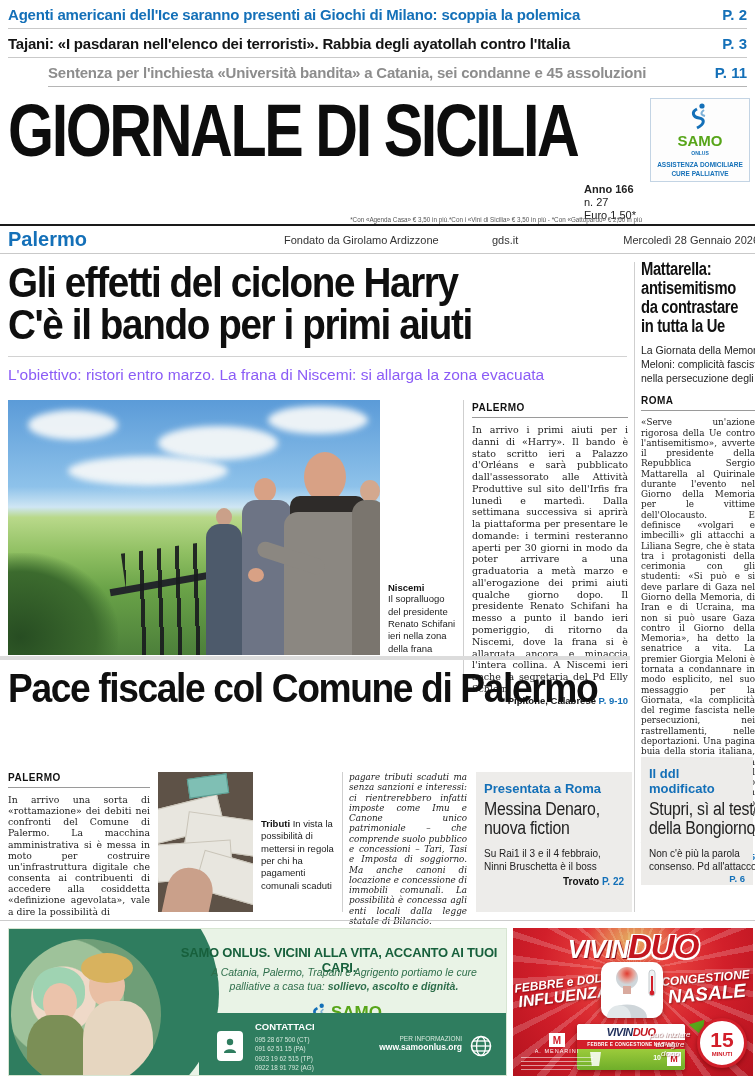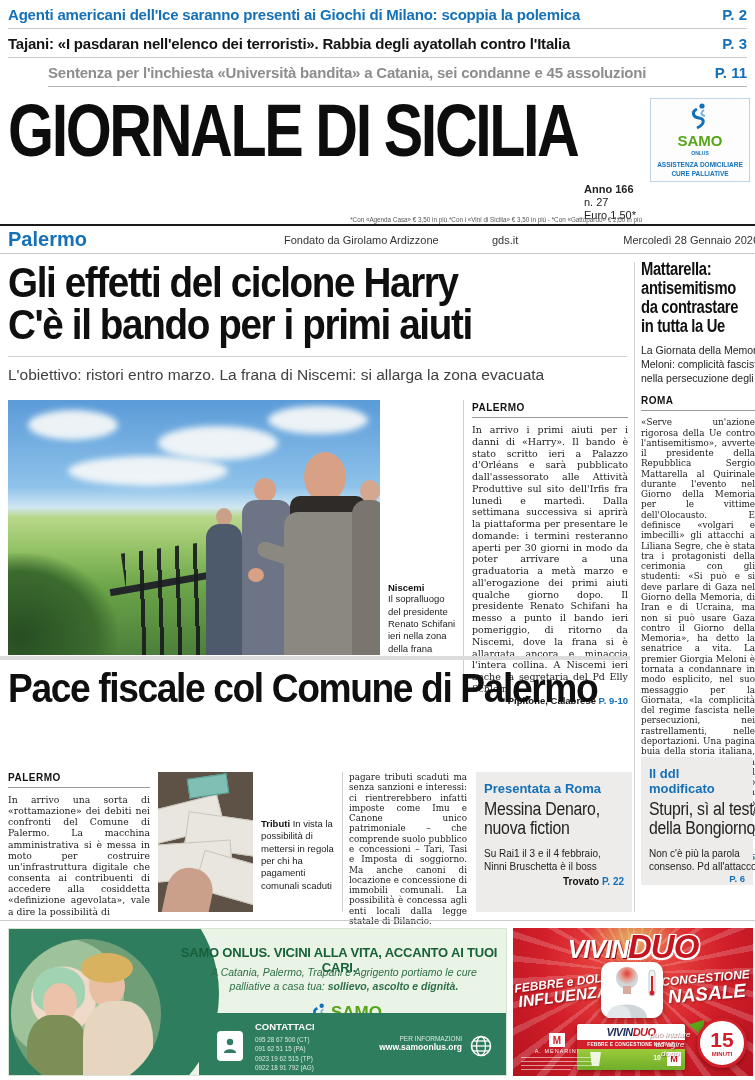--- a/index.html
+++ b/index.html
@@ -36,21 +36,21 @@
   .datebar .edition { position:absolute; left:8px; font-size:20px; font-weight:bold; color:#1470b8; }
   .datebar .founded { position:absolute; left:284px; font-size:11px; color:#333; }
   .datebar .site { position:absolute; left:492px; font-size:11px; color:#333; }
   .datebar .date { position:absolute; right:-4px; font-size:11px; color:#333; white-space:nowrap; }
 
   
   .lead-headline { position:absolute; left:8px; top:262px; font-weight:bold; font-size:42px;
                    line-height:0.99; letter-spacing:-1.5px; transform:scaleX(0.92);
                    transform-origin:left top; color:#0f0f0f; white-space:nowrap; }
   .lead-rule { position:absolute; left:8px; top:356px; width:619px; border-top:1px solid #d2d2d2; }
-  .lead-subhead { position:absolute; left:8px; top:366px; width:620px; font-size:15.5px; color:#404040; }
+  .lead-subhead { position:absolute; left:8px; top:366px; width:620px; font-size:15.5px; color:#8b5cf6; }
 
   .photo1 { position:absolute; left:8px; top:400px; width:372px; height:255px; overflow:hidden;
             background:linear-gradient(#5b9bd8 0%, #8ec2ea 34%, #cfe6f4 42%, #b9d98a 46%, #8fbf62 60%, #6aa348 74%, #4c7f3a 100%); }
   .ph1-cloud { position:absolute; background:#f4f7f8; border-radius:50%; filter:blur(3px); opacity:.95; }
   .ph1-fg { position:absolute; left:-30px; bottom:-18px; width:140px; height:120px;
             background:radial-gradient(ellipse at 30% 70%, #274d22 0%, #3c6b2e 55%, transparent 72%); }
   .ph1-rail { position:absolute; left:120px; bottom:0; width:260px; height:120px;
               background:repeating-linear-gradient(96deg, rgba(25,28,30,.92) 0 4px, rgba(25,28,30,0) 4px 18px);
               transform:rotate(-8deg); }
   .ph1-rail-top { position:absolute; left:100px; bottom:84px; width:290px; height:7px;
@@ -106,21 +106,21 @@
   .s2col1 .serif-body { font-size:9.3px; line-height:1.2; }
   .photo2 { position:absolute; left:158px; top:772px; width:95px; height:140px; overflow:hidden;
             background:#5e5247; }
   .bill { position:absolute; background:#e8e6df; border:1px solid #c9c4b8; }
   .photo2 .hand { position:absolute; left:8px; bottom:-8px; width:46px; height:52px;
                   background:#caa08a; border-radius:45% 45% 0 0; transform:rotate(12deg); }
   .photo2 .euro { position:absolute; left:30px; top:4px; width:40px; height:20px;
                   background:#7fbfb4; border:1px solid #5a9d92; transform:rotate(-8deg); }
   .caption2 { position:absolute; left:261px; top:818px; width:74px; font-size:9.5px;
               line-height:1.3; color:#222; }
-  .s2col2 { position:absolute; left:349px; top:772px; width:118px; }
+  .s2col2 { position:absolute; left:349px; top:772px; width:118px;font-style:italic; }
   .s2col2 .serif-body { font-size:8.8px; line-height:1.17; }
   .box-fiction { position:absolute; left:476px; top:772px; width:156px; height:140px; }
 
   
   .ads-rule { position:absolute; left:0; top:920px; width:755px; border-top:1px solid #cccccc; }
   .ad-samo { position:absolute; left:8px; top:928px; width:499px; height:148px;
              background:#e9f3e6; overflow:hidden; border:1px solid #d7e5d2; }
   .samo-bigcircle { position:absolute; left:-40px; top:-60px; width:250px; height:250px;
                     border-radius:50%; background:#2f7d5f; }
   .samo-photo { position:absolute; left:2px; top:10px; width:150px; height:150px; border-radius:50%;

